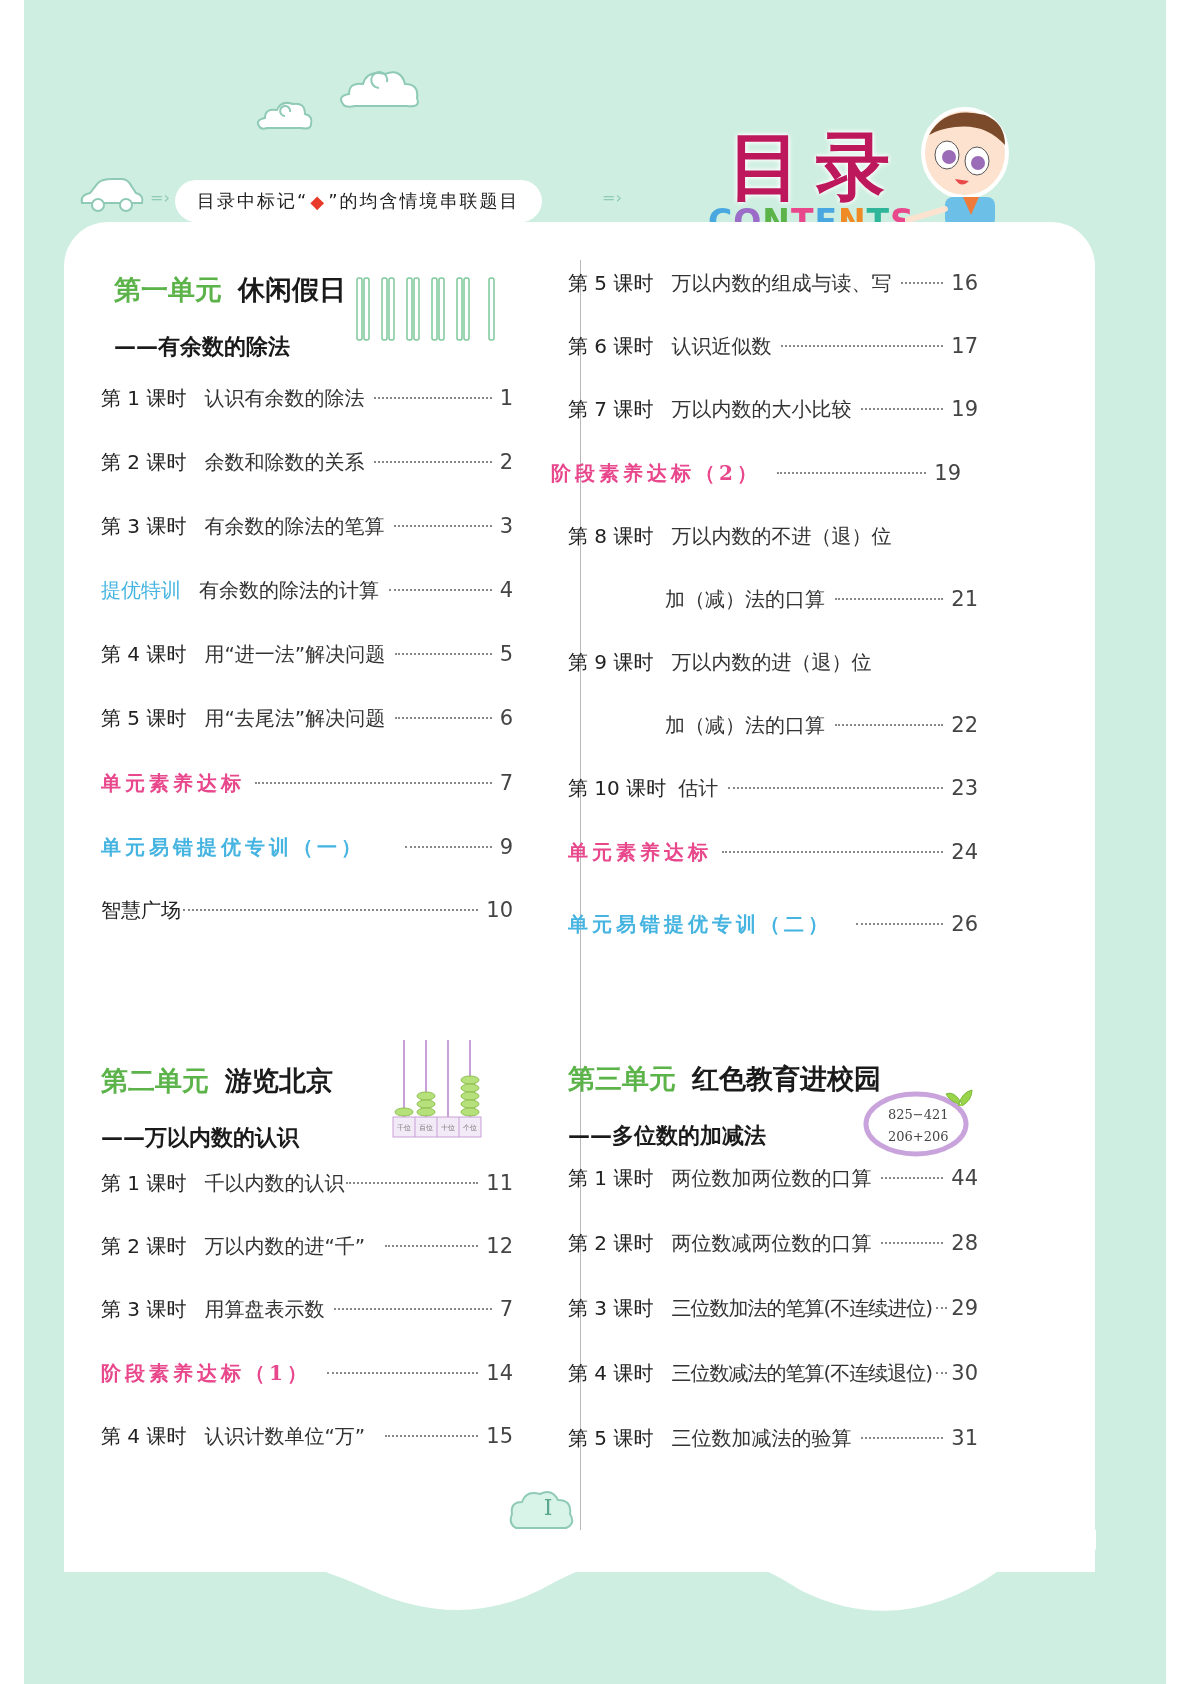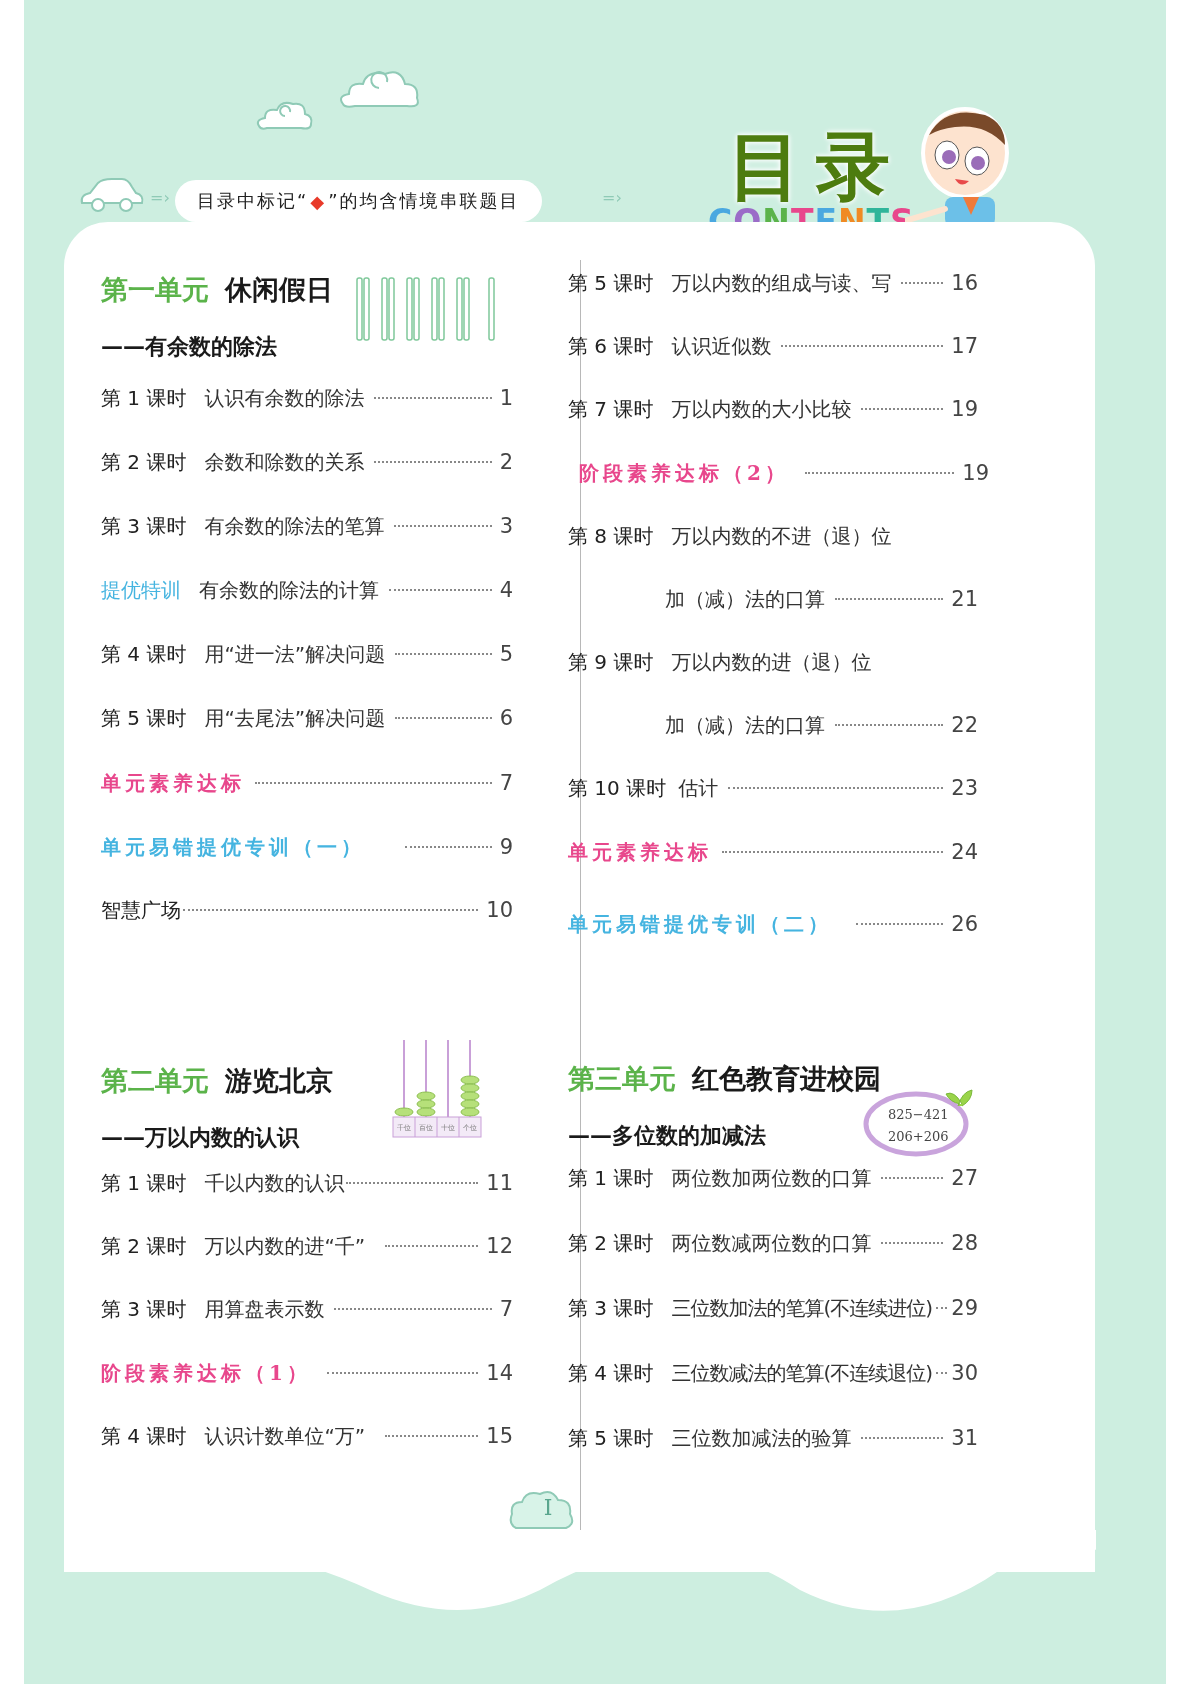--- a/index.html
+++ b/index.html
@@ -22,21 +22,21 @@
   .banner {
     position: absolute; left: 175px; top: 180px; height: 42px; padding: 0 22px;
     background: #fff; border-radius: 22px; display: flex; align-items: center;
     font-size: 18px; letter-spacing: 2px; color: #222;
   }
   .banner .diamond { color: #e83a2a; margin: 0 2px; }
   .car { position: absolute; left: 78px; top: 175px; }
   .puff { position: absolute; color: #8fcab6; font-size: 16px; }
 
   .title-cn {
-    position: absolute; left: 728px; top: 118px; font-size: 74px; font-weight: bold; color: #4d7c0f;
+    position: absolute; left: 728px; top: 118px; font-size: 74px; font-weight: bold; color: #be185d;
     letter-spacing: 14px; text-shadow: 0 0 4px #fff, 0 0 6px #fff;
   }
   .title-en { position: absolute; left: 708px; top: 202px; font-size: 33px; font-weight: bold; letter-spacing: 1px; }
   .title-en span { display: inline-block; }
   .mascot { position: absolute; left: 905px; top: 105px; }
 
   .unit-head { position: absolute; }
   .unit-line1 { font-size: 27px; font-weight: bold; color: #1a1a1a; white-space: nowrap; }
   .unit-line1 .num { color: #5bb34a; margin-right: 16px; }
   .unit-line2 { font-size: 22px; font-weight: bold; color: #1a1a1a; margin-top: 24px; white-space: nowrap; }
@@ -102,21 +102,21 @@
   <rect x="40" y="92" width="50" height="30" rx="8" fill="#6cc0e8"></rect>
   <path d="M58 92 L66 110 L74 92 Z" fill="#f07a3a"></path>
   <rect x="44" y="118" width="44" height="16" rx="6" fill="#6cc04a"></rect>
   <ellipse cx="62" cy="142" rx="12" ry="6" fill="#c8a0e0"></ellipse>
   <path d="M40 104 L0 116" stroke="#fde3cf" stroke-width="6" stroke-linecap="round"></path>
 </svg>
 
 <div class="sheet"></div>
 <div class="divider"></div>
 
-<div class="unit-head" style="left:101px;top:272px">
+<div class="unit-head" style="left:114px;top:272px">
   <div class="unit-line1"><span class="num">第一单元</span><span>休闲假日</span></div>
   <div class="unit-line2">——有余数的除法</div>
 </div>
 <svg class="sticks" width="145" height="66" viewBox="0 0 145 66">
   <g fill="#fff" stroke="#7fc89a" stroke-width="1.5">
     <rect x="2" y="2" width="5" height="62" rx="2"></rect>
       <rect x="9" y="2" width="5" height="62" rx="2"></rect>
     <rect x="27" y="2" width="5" height="62" rx="2"></rect>
       <rect x="34" y="2" width="5" height="62" rx="2"></rect>
     <rect x="52" y="2" width="5" height="62" rx="2"></rect>
@@ -258,21 +258,21 @@
     <span class="ttl">认识近似数</span>
     <span class="dots"></span>
     <span class="pg">17</span>
 </div>
 <div class="toc-row" style="left:568px;top:396px;width:410px">
   <span class="lesson">第 7 课时</span>
     <span class="ttl">万以内数的大小比较</span>
     <span class="dots"></span>
     <span class="pg">19</span>
 </div>
-<div class="toc-row" style="left:579px;top:460px;width:410px">
+<div class="toc-row" style="left:551px;top:460px;width:410px">
   <span class="ttl pink">阶段素养达标（2）</span>
     <span class="dots" style="margin-left:16px"></span>
     <span class="pg">19</span>
 </div>
 <div class="toc-row" style="left:568px;top:523px;width:410px">
   <span class="lesson">第 8 课时</span>
     <span class="ttl">万以内数的不进（退）位</span>
 </div>
 <div class="toc-row" style="left:665px;top:586px;width:313px">
   <span class="ttl">加（减）法的口算</span>
@@ -317,21 +317,21 @@
   <div style="position:absolute;left:26px;top:18px;font-family:'DejaVu Serif',serif;font-size:13px;color:#444;line-height:22px">
     <div>825−421</div>
     <div>206+206</div>
   </div>
 </div>
 
 <div class="toc-row" style="left:568px;top:1165px;width:410px">
   <span class="lesson">第 1 课时</span>
     <span class="ttl">两位数加两位数的口算</span>
     <span class="dots"></span>
-    <span class="pg">27</span>
+    <span class="pg">44</span>
 </div>
 <div class="toc-row" style="left:568px;top:1230px;width:410px">
   <span class="lesson">第 2 课时</span>
     <span class="ttl">两位数减两位数的口算</span>
     <span class="dots"></span>
     <span class="pg">28</span>
 </div>
 <div class="toc-row" style="left:568px;top:1295px;width:410px">
   <span class="lesson">第 3 课时</span>
     <span class="ttl" style="letter-spacing:-1px">三位数加法的笔算(不连续进位)</span>

